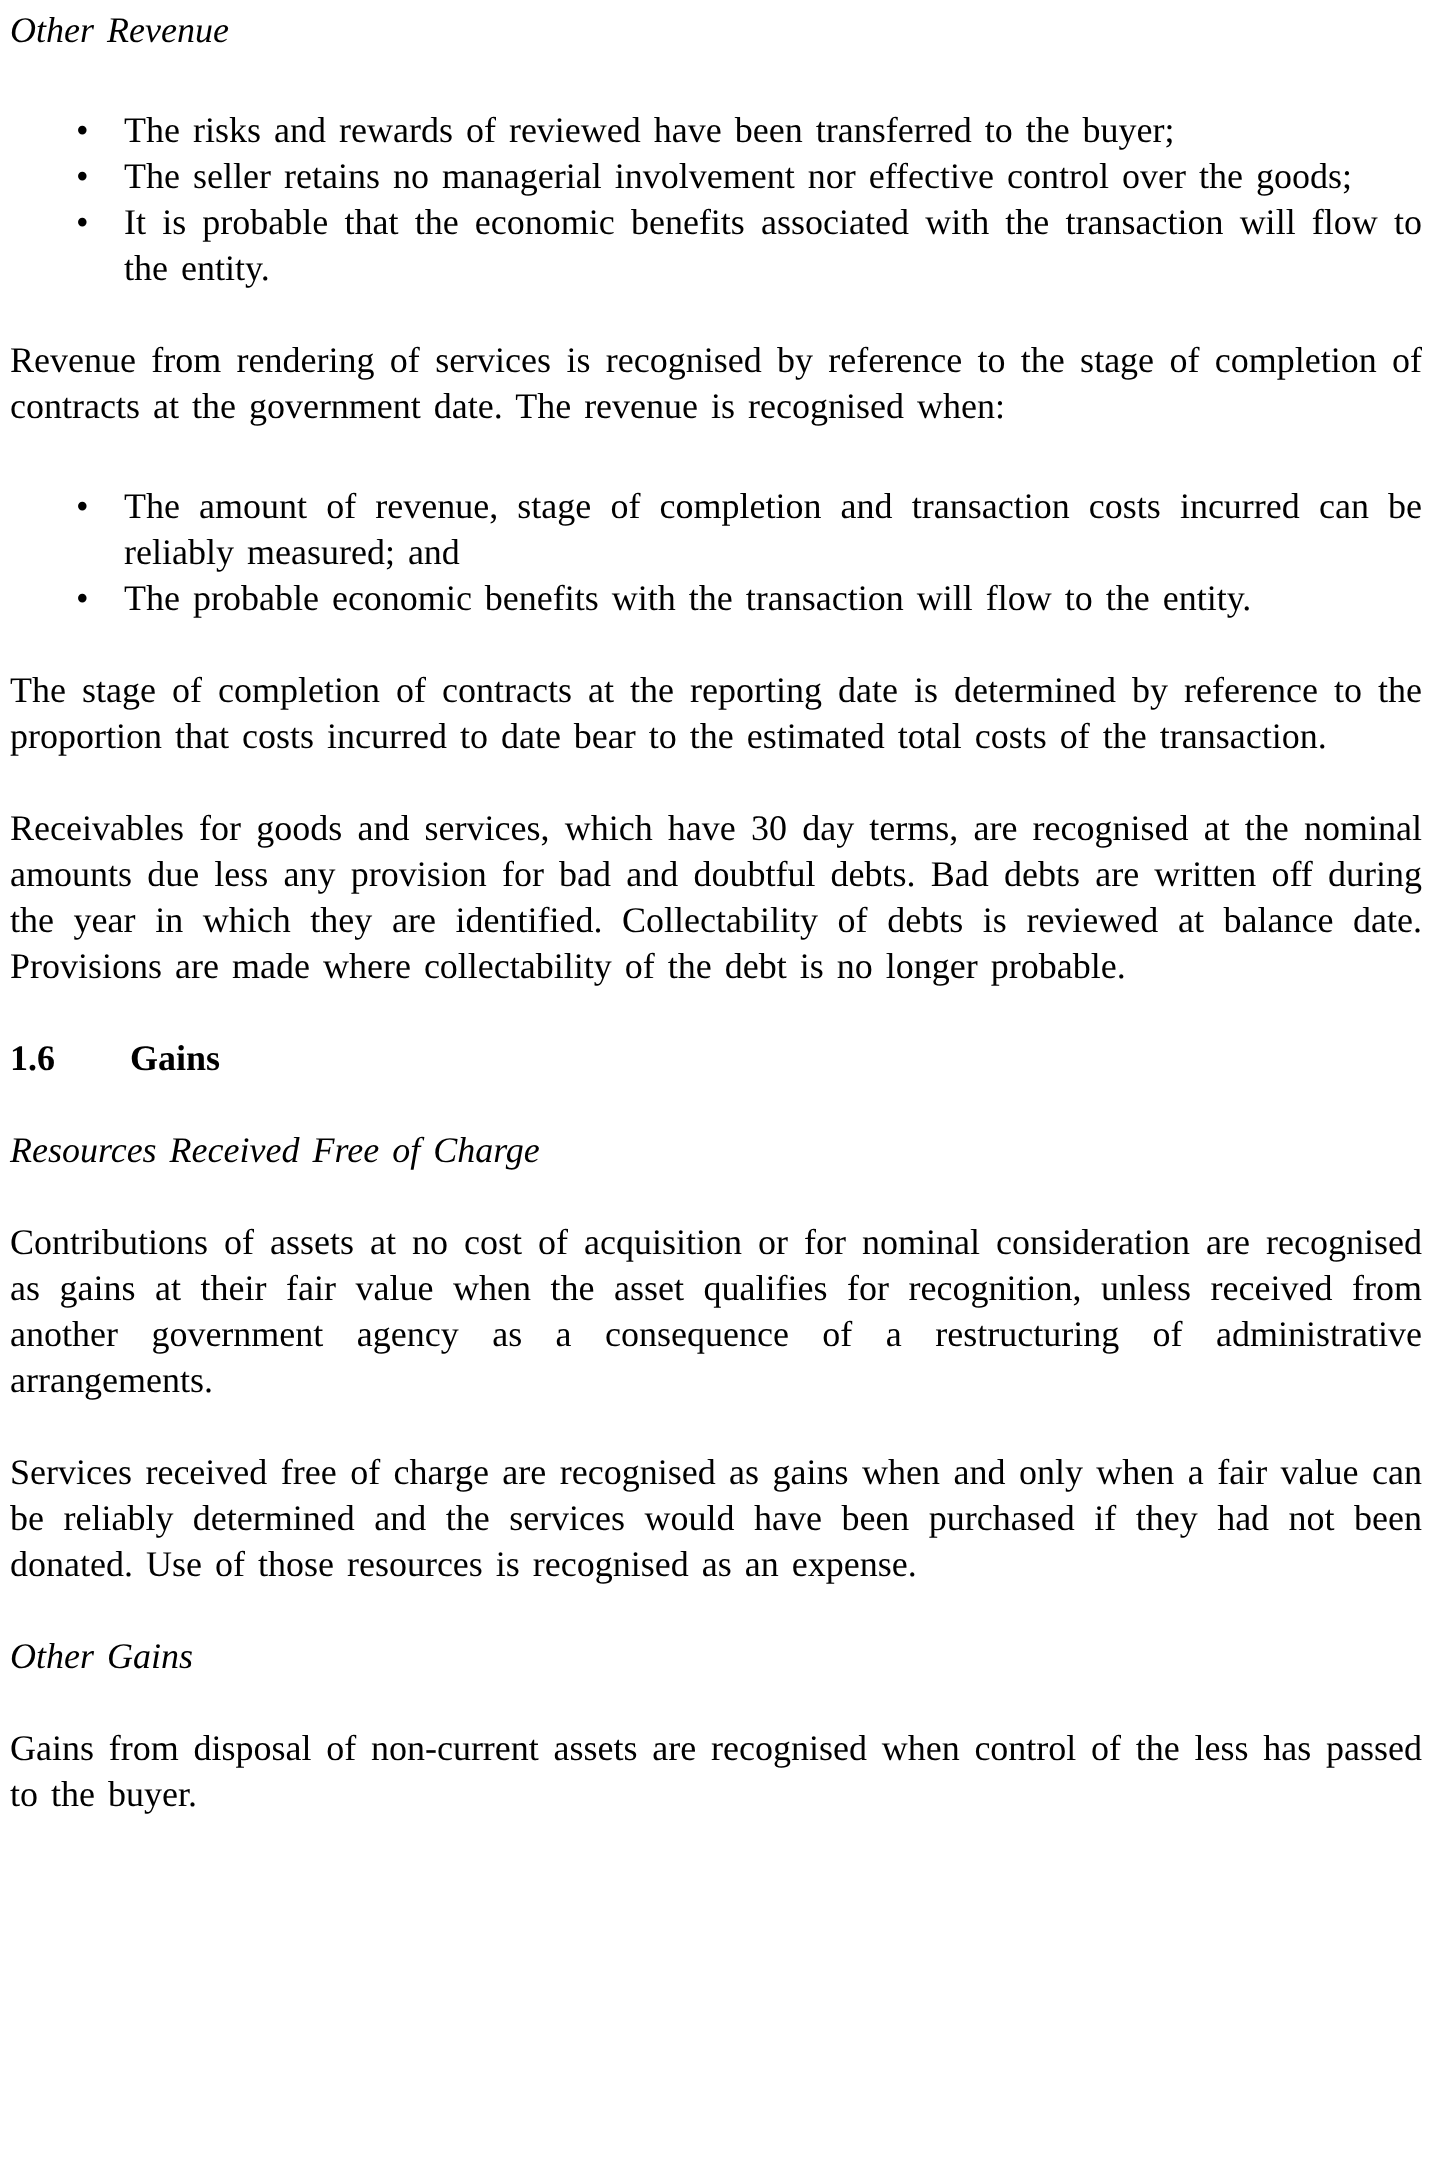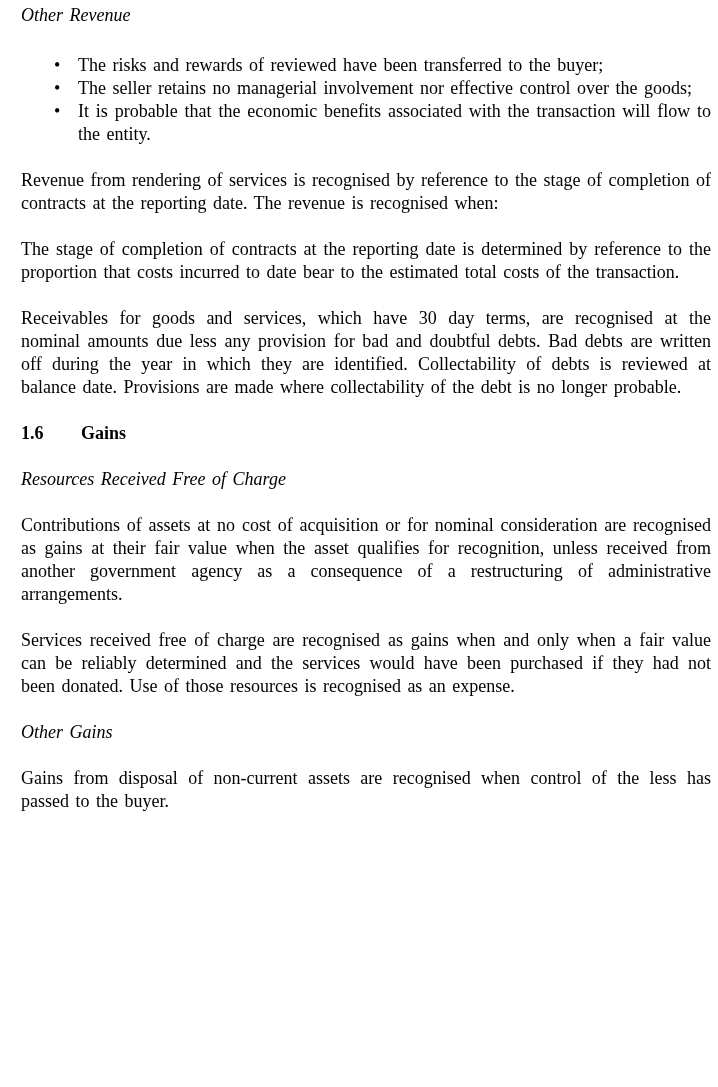--- a/index.html
+++ b/index.html
@@ -5,21 +5,21 @@
   html, body {
     margin: 0;
     padding: 0;
     background: #ffffff;
   }
   .page {
     position: relative;
     width: 718px;
     height: 1087px;
     box-sizing: border-box;
-    padding: 4px 7px 0 21px;
+    padding: 4px 7px 0 5px;
     overflow: hidden;
     background: #ffffff;
     color: #000000;
     font-family: "Liberation Serif", "DejaVu Serif", serif;
     font-size: 18px;
     line-height: 23px;
     word-spacing: 2px;
   }
   .page p {
     margin: 23px 0 0 0;
@@ -63,22 +63,26 @@
 
   <p class="h-italic first">Other Revenue</p>
 
 
   <ul class="bullets">
     <li>The risks and rewards of reviewed have been transferred to the buyer;</li>
     <li>The seller retains no managerial involvement nor effective control over the goods;</li>
     <li>It is probable that the economic benefits associated with the transaction will flow to the entity.</li>
   </ul>
 
-  <p class="body-para">Revenue from rendering of services is recognised by reference to the stage of completion of contracts at the reporting date. The revenue is recognised when:</p>
+  <p class="body-para">Revenue from rendering of services is recognised by reference to the stage of completion of contracts at the government date. The revenue is recognised when:</p>
 
+  <ul class="bullets">
+    <li>The amount of revenue, stage of completion and transaction costs incurred can be reliably measured; and</li>
+    <li>The probable economic benefits with the transaction will flow to the entity.</li>
+  </ul>
 
   <p class="body-para">The stage of completion of contracts at the reporting date is determined by reference to the proportion that costs incurred to date bear to the estimated total costs of the transaction.</p>
 
   <p class="body-para">Receivables for goods and services, which have 30 day terms, are recognised at the nominal amounts due less any provision for bad and doubtful debts.  Bad debts are written off during the year in which they are identified.  Collectability of debts is reviewed at balance date.  Provisions are made where collectability of the debt is no longer probable.</p>
 
   <p class="h-bold"><span class="sec-num">1.6</span><span>Gains</span></p>
 
   <p class="h-italic">Resources Received Free of Charge</p>
 
   <p class="body-para">Contributions of assets at no cost of acquisition or for nominal consideration are recognised as gains at their fair value when the asset qualifies for recognition, unless received from another government agency as a consequence of a restructuring of administrative arrangements.</p>

